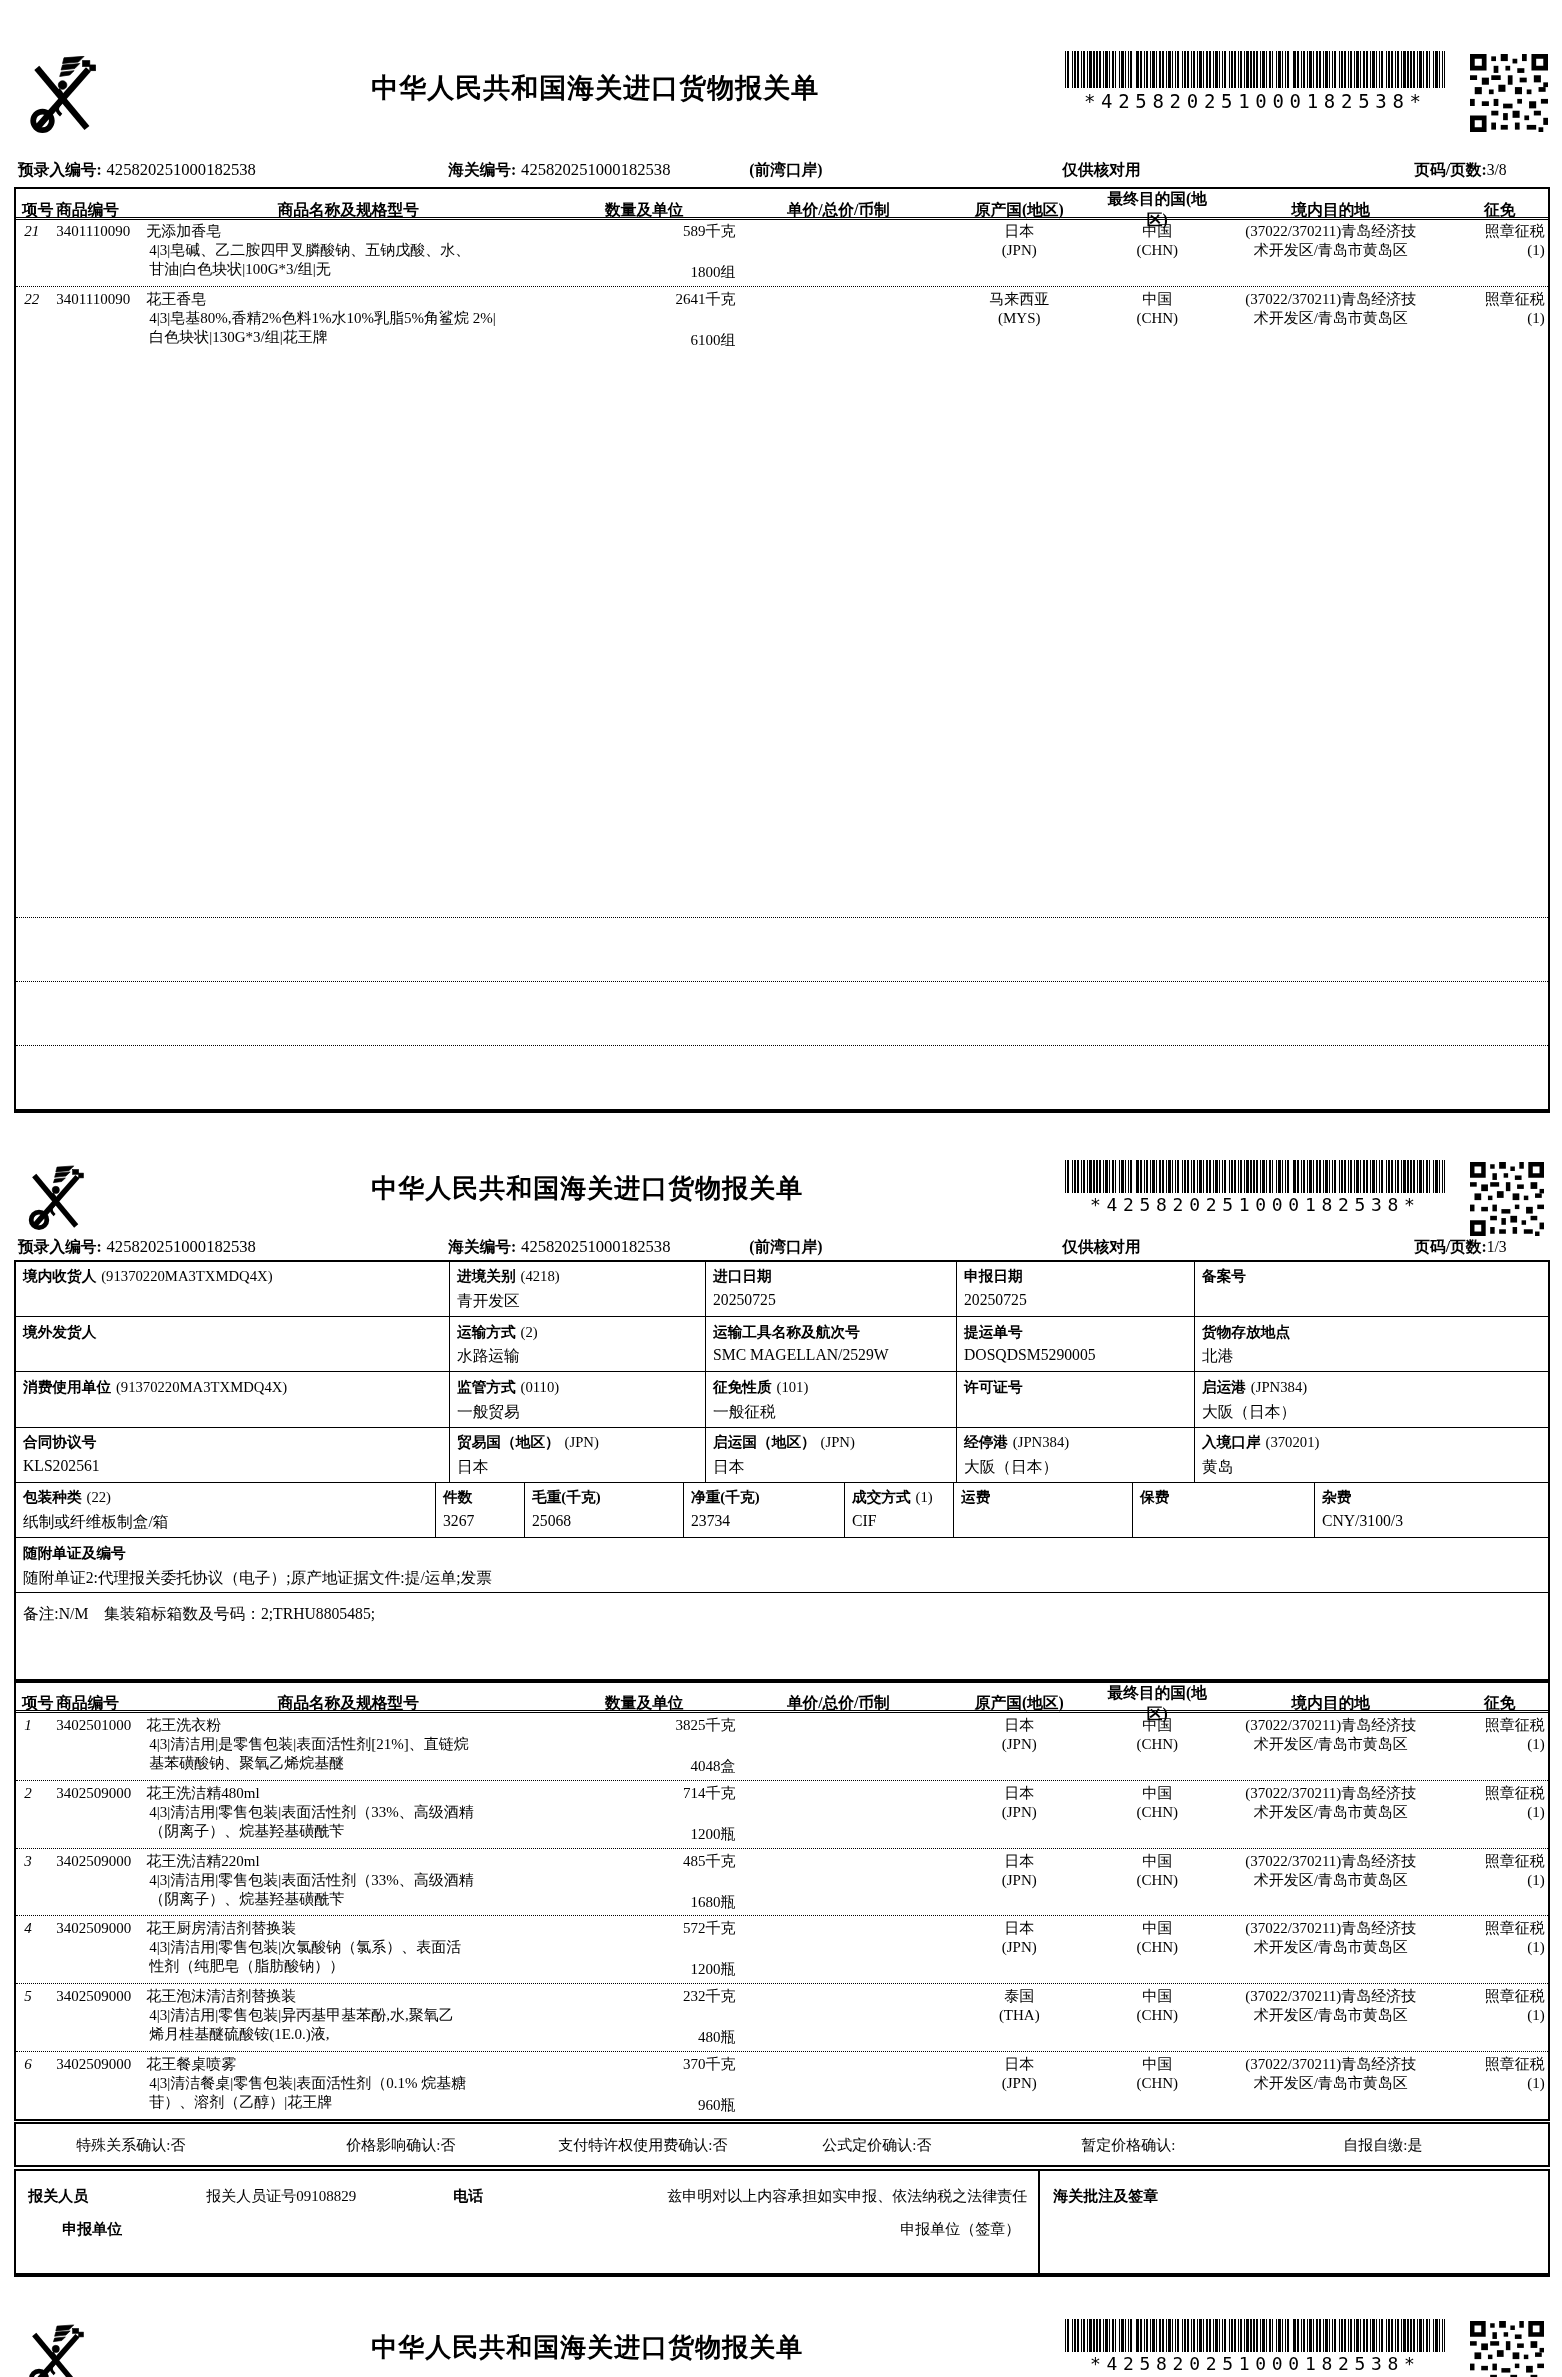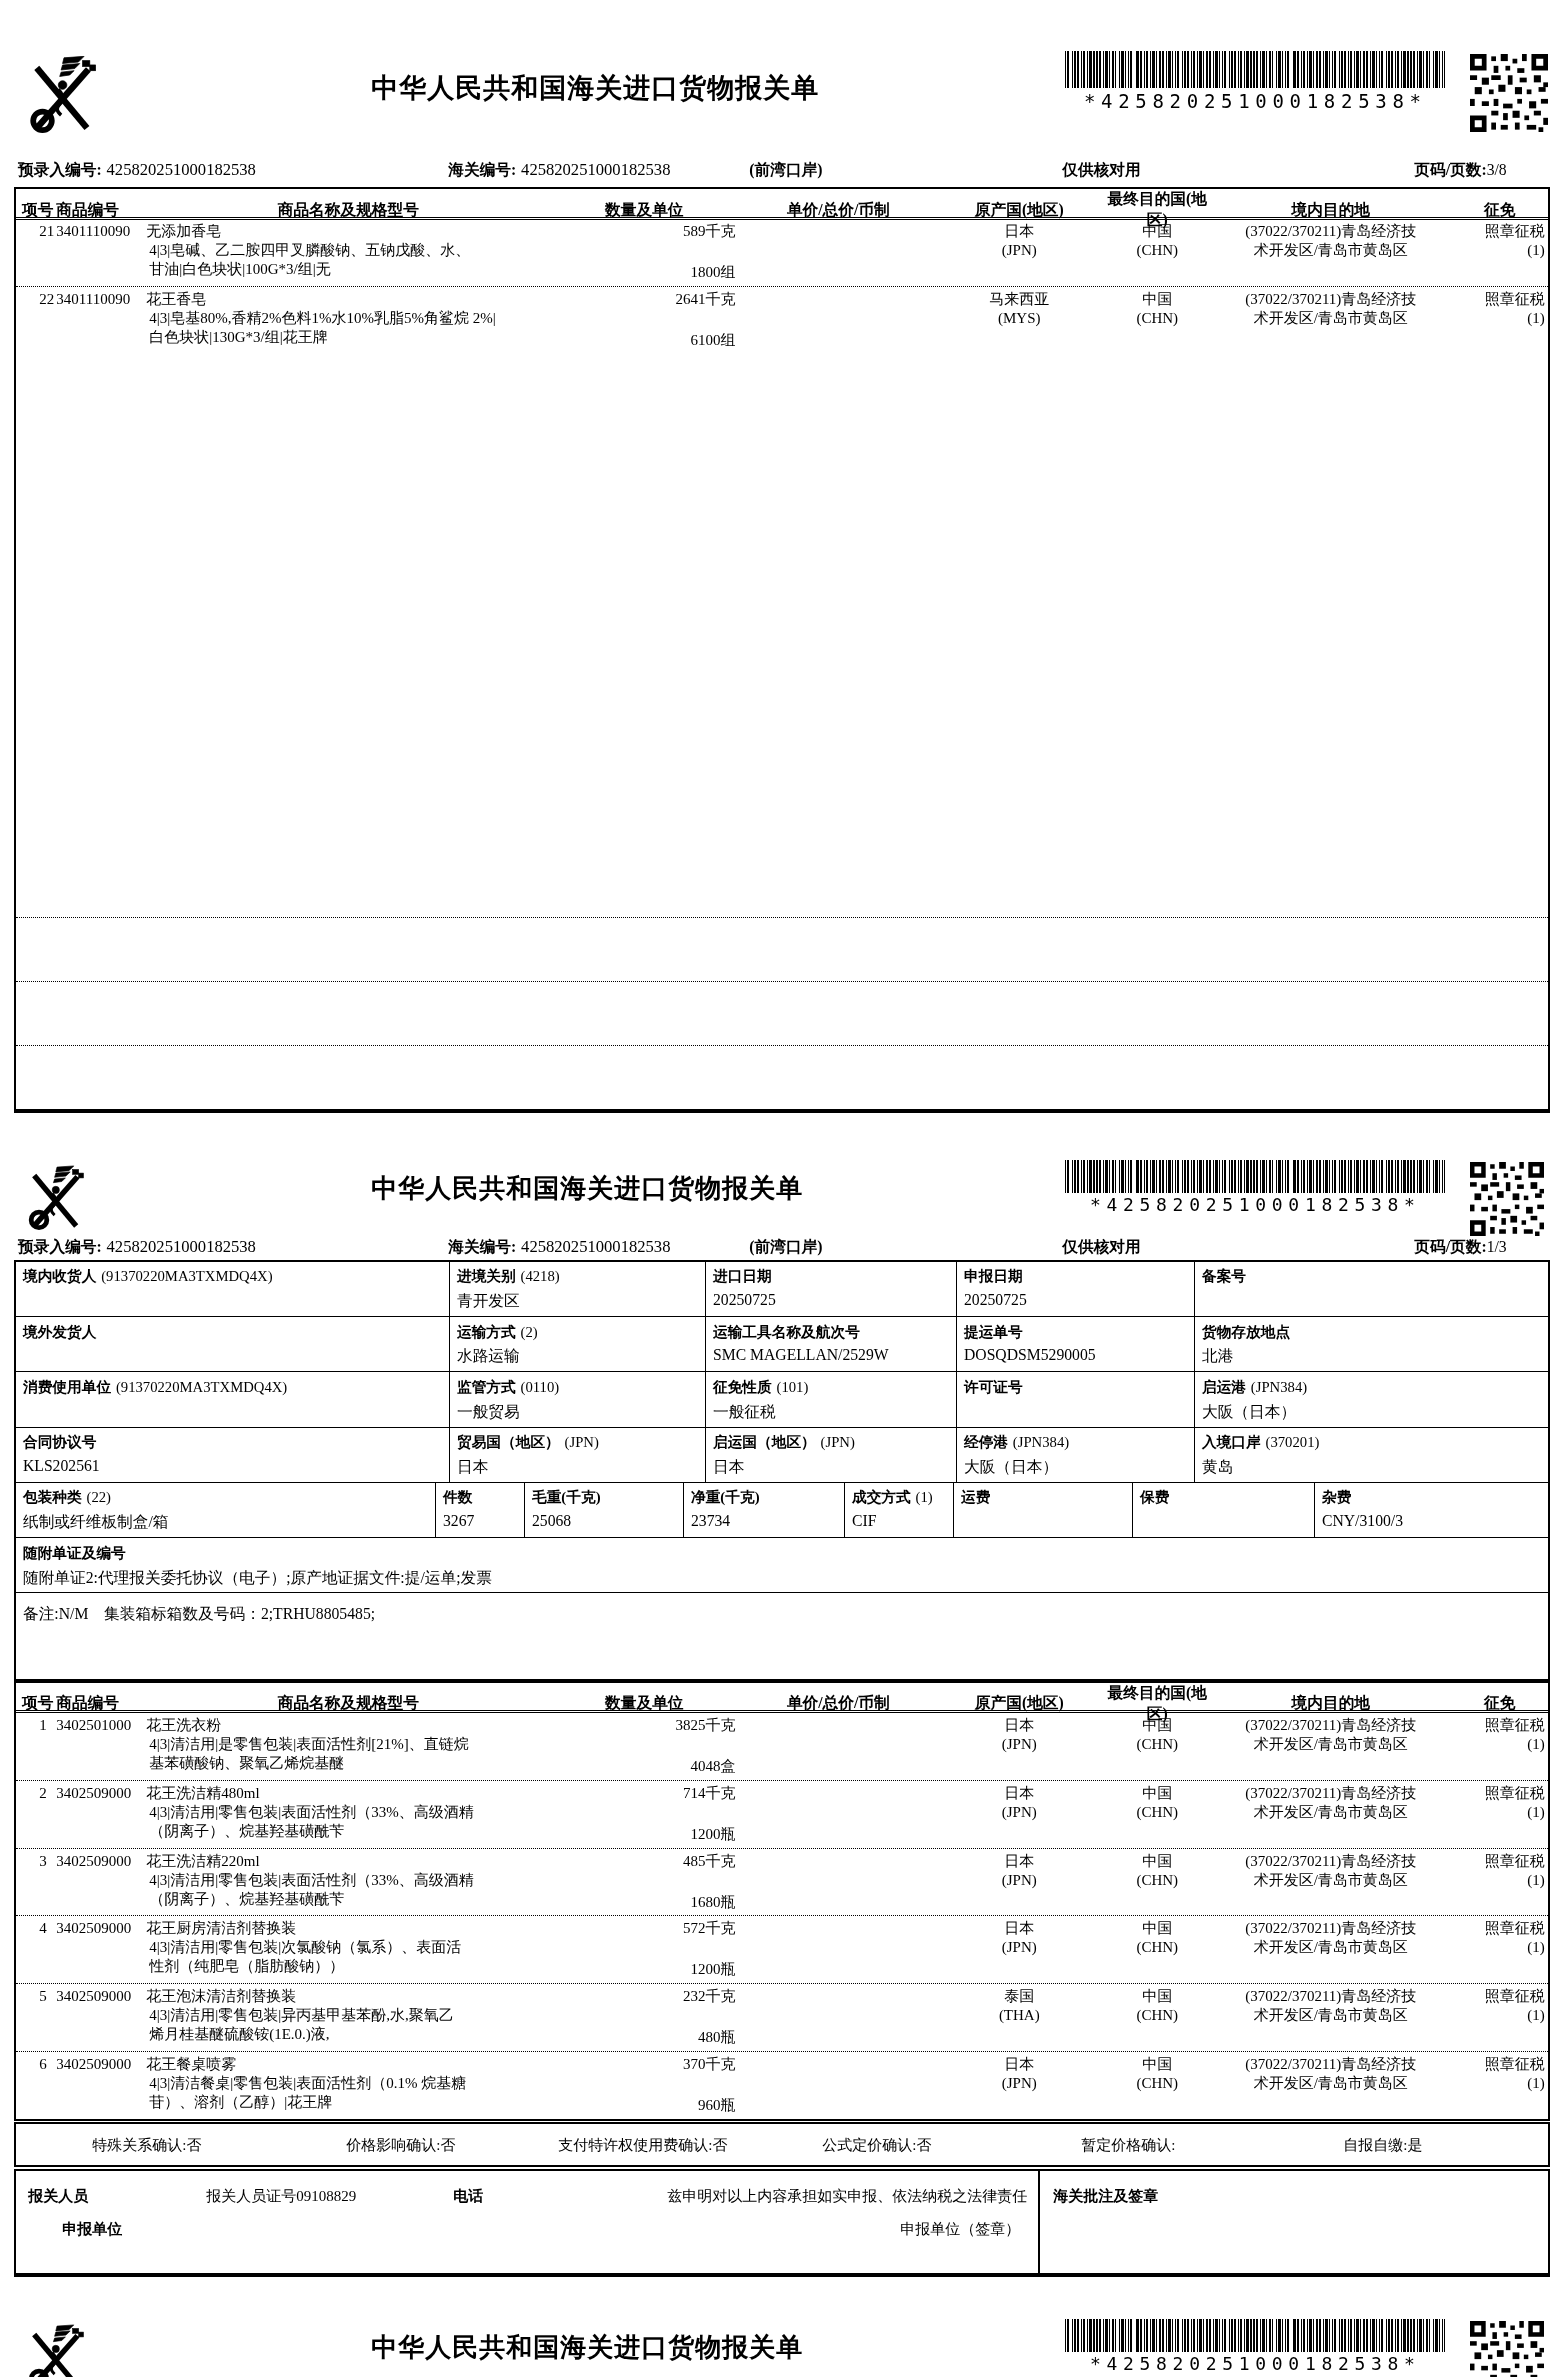--- a/index.html
+++ b/index.html
@@ -41,21 +41,21 @@
   
   .itable{border:2.4px solid #000;border-bottom-width:4.8px;}
   .ithead{display:grid;grid-template-columns:40px 90px 404px 188px 200px 162px 114px 233px 105px;
     align-items:center;height:27.6px;border-bottom:3.8px double #000;font-weight:bold;font-size:15.7px;}
   .ithead .th{text-align:center;}
   .ithead .c0{text-align:left;padding-left:5.7px;}
   .ithead .c1{text-align:left;}
   .item-row{display:grid;grid-template-columns:40px 90px 404px 188px 200px 162px 114px 233px 105px;
     padding:2.9px 0 3.8px;border-top:1px dotted #000;font-size:15px;line-height:19px;min-height:60px;}
   .itbody .item-row:first-child{border-top:0;}
-  .c-no{padding-left:23px;}
+  .c-no{padding-left:8px;font-style:italic;}
   .c-name .sp{padding-left:2.9px;}
   .c-qty{display:flex;flex-direction:column;justify-content:space-between;align-items:flex-end;padding-right:2.9px;text-align:right;}
   .c-origin,.c-dest,.c-dom{text-align:center;}
   .c-ex{text-align:right;padding-right:7.6px;}
   .filler-blank{height:563px;}
   .filler-row{height:63px;border-top:1px dotted #000;}
 
   
   .formbox{border:2.4px solid #000;}
   .form-row{display:grid;grid-template-columns:433px 256px 251px 238px auto;border-top:1.4px solid #000;}
@@ -66,21 +66,21 @@
   .flbl{font-weight:bold;font-size:14.7px;white-space:nowrap;}
   .fcode{font-weight:normal;margin-left:4.8px;}
   .fval{font-size:15.7px;margin-top:4.8px;min-height:19px;white-space:nowrap;}
   .docs-row,.marks-row{border-top:1.4px solid #000;padding:5.7px 6.7px 3.8px;}
   .marks-row{min-height:76px;}
   .drow-val{font-size:15.7px;margin-top:4.8px;}
 
   
   .confirmbox{border:2.4px solid #000;margin-top:1.9px;position:relative;height:41px;font-size:15px;}
   .cf{position:absolute;top:11.4px;white-space:nowrap;}
-  .cf0{left:76px;}.cf1{left:330px;}.cf2{left:542px;}.cf3{left:806px;}.cf4{left:1065px;}.cf5{left:1327px;}
+  .cf0{left:60px;}.cf1{left:330px;}.cf2{left:542px;}.cf3{left:806px;}.cf4{left:1065px;}.cf5{left:1327px;}
   .footerbox{border:2.4px solid #000;border-bottom-width:4.8px;margin-top:1.9px;position:relative;height:102px;font-size:15px;}
   .fb-div{position:absolute;left:1022px;top:0;bottom:0;width:1.4px;background:#000;}
   .fp{position:absolute;white-space:nowrap;}
   .f-declarant{left:12px;top:16px;font-weight:bold;}
   .f-cert{left:190px;top:16px;}
   .f-phone{left:437px;top:16px;font-weight:bold;}
   .f-statement{left:651px;top:16px;}
   .f-unit{left:12px;top:49px;font-weight:bold;margin-left:34px;}
   .f-seal{left:884px;top:49px;}
   .f-customs{left:1037px;top:16px;font-weight:bold;}

